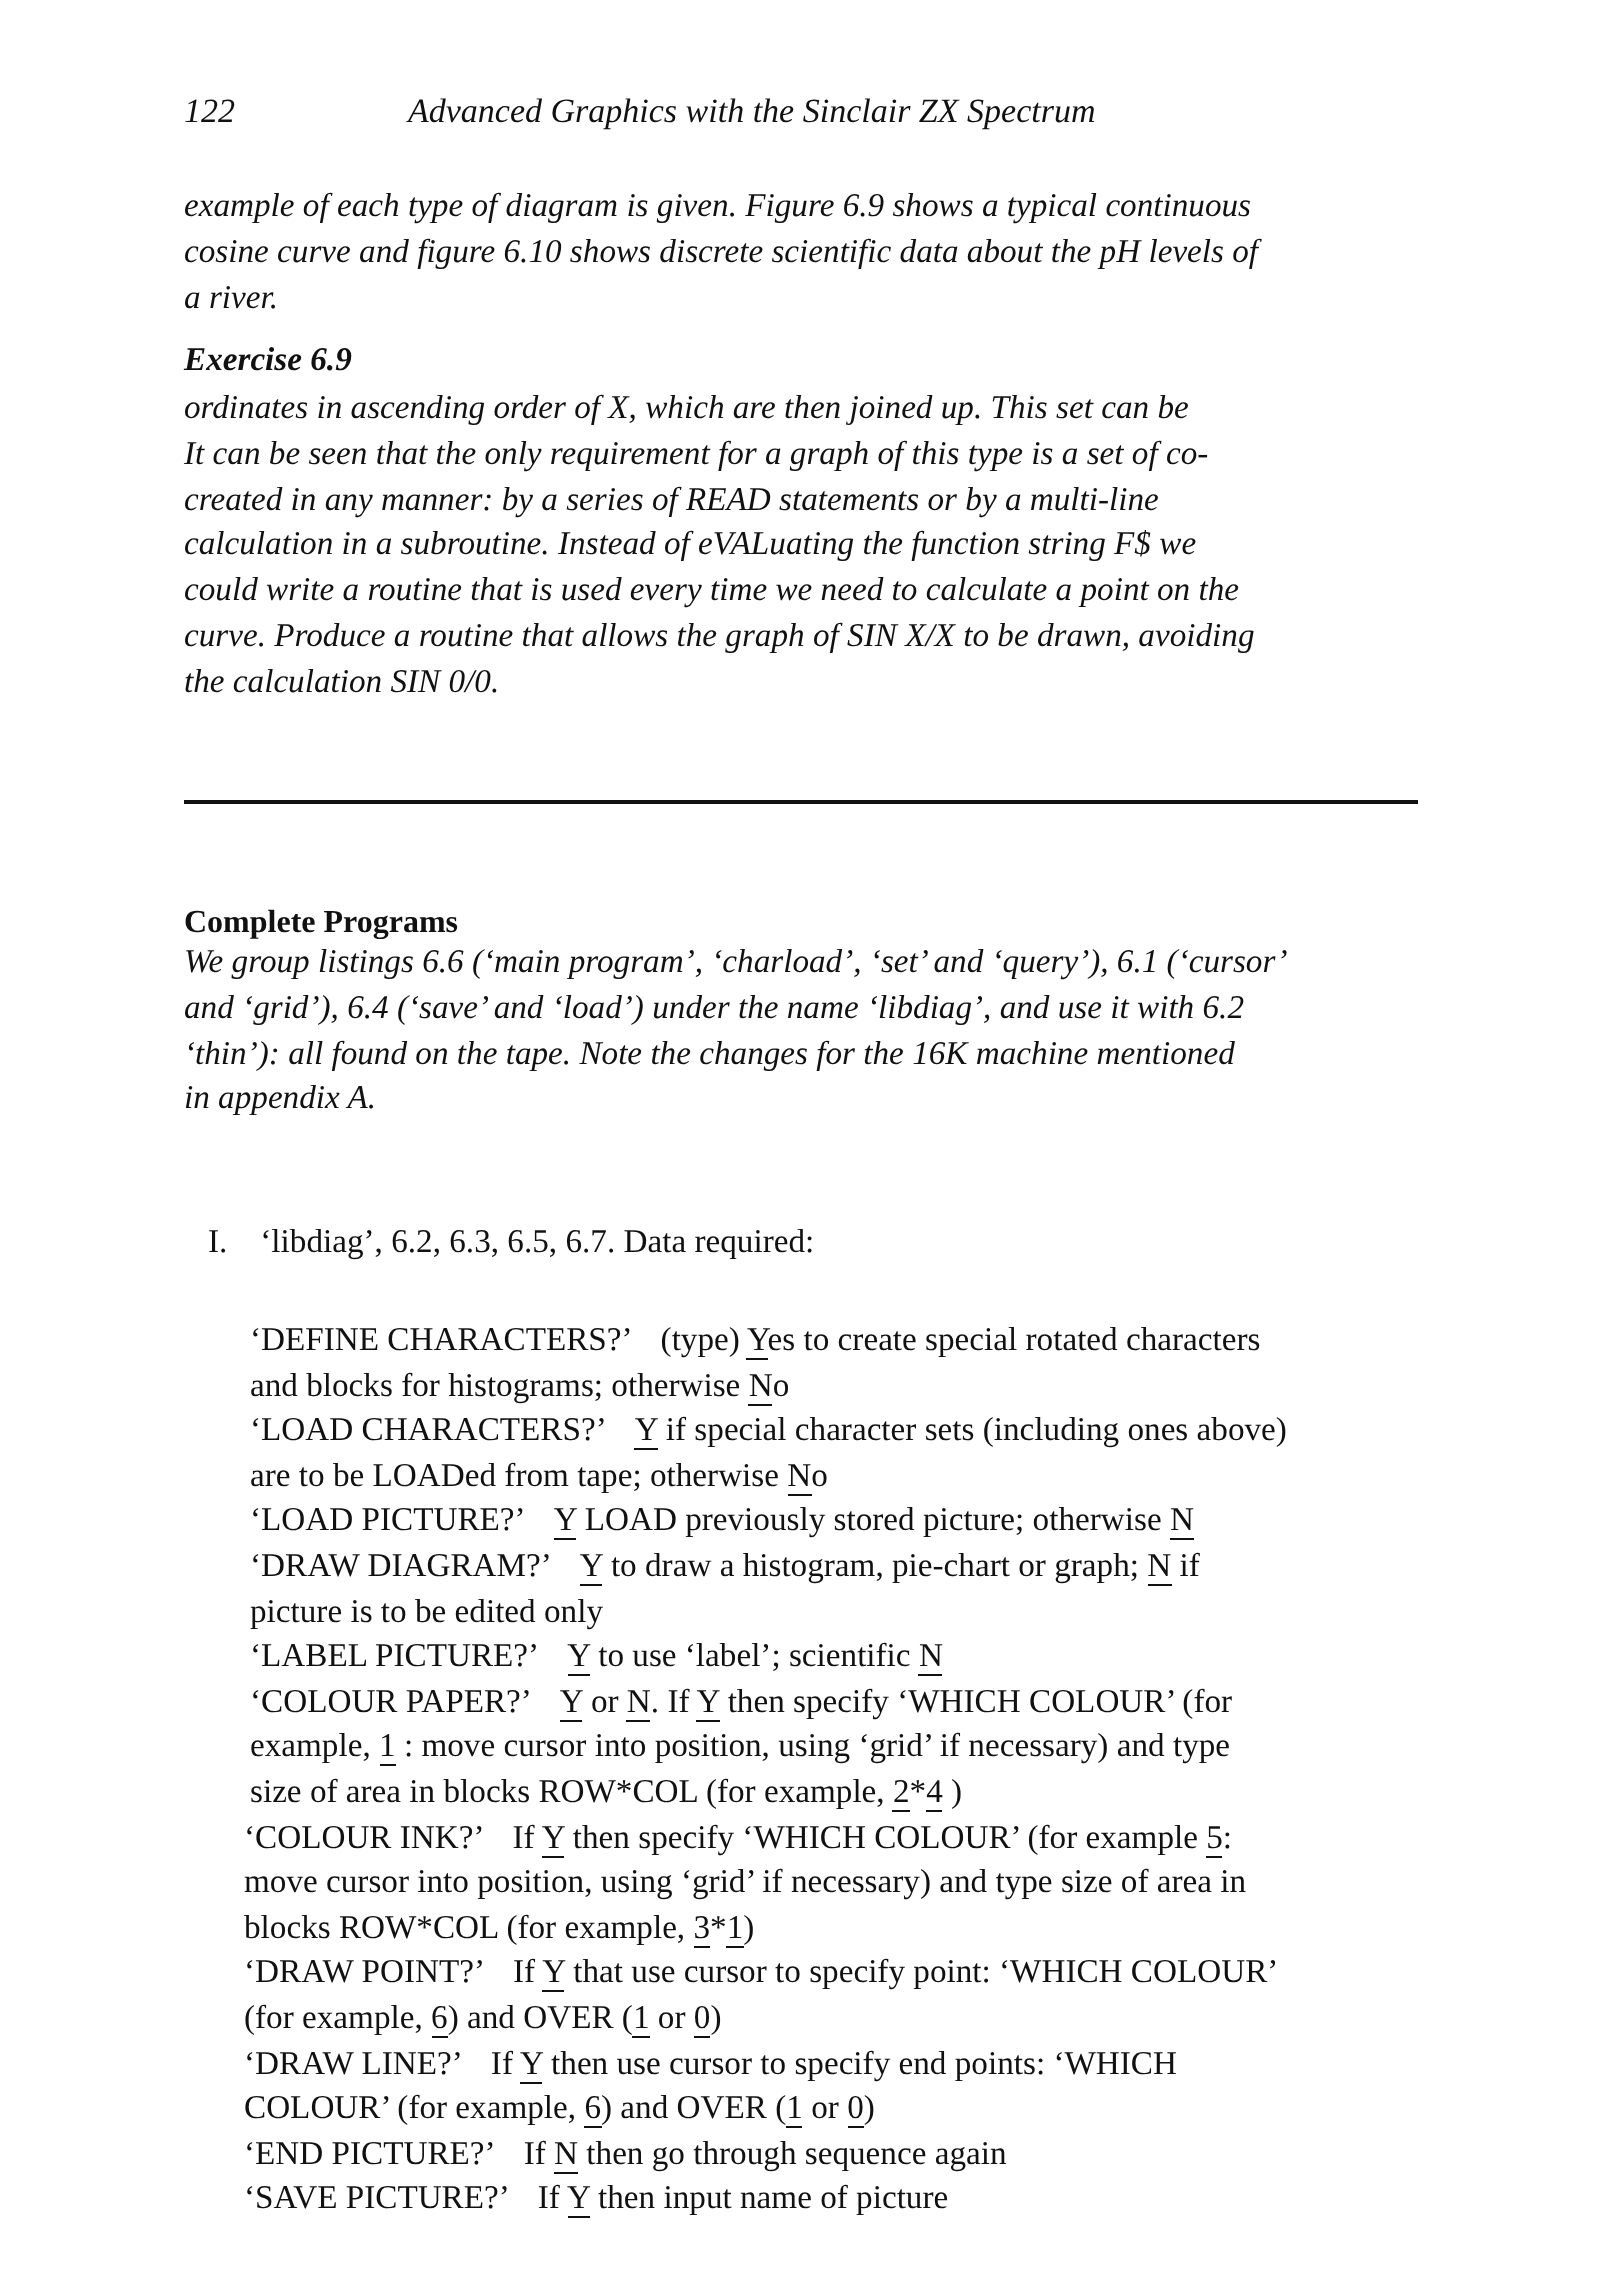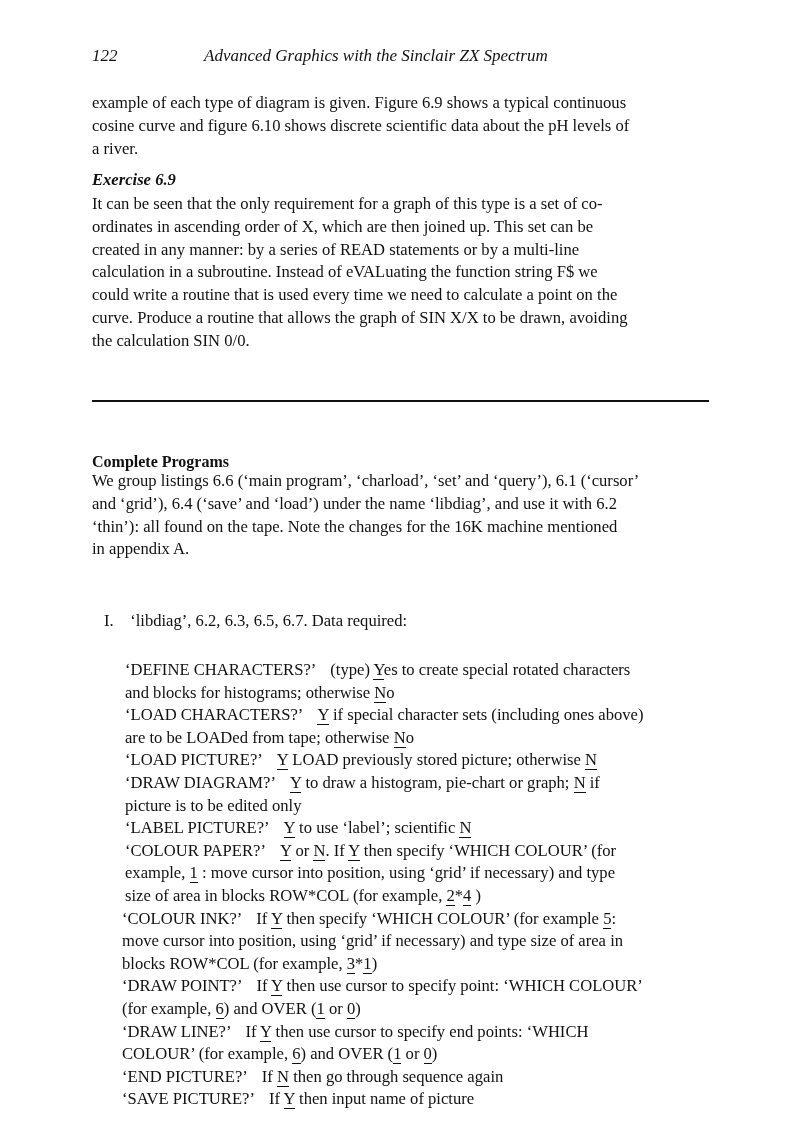--- a/index.html
+++ b/index.html
@@ -6,21 +6,21 @@
   body {
     width: 800px; height: 1136px; position: relative; overflow: hidden;
     font-family: "Liberation Serif", "DejaVu Serif", serif;
     color: #111111;
     font-size: 16.6px;
   }
   .page { position: absolute; left: 0; top: 0; width: 648px; height: 1136px; }
   .header { position: absolute; top: 46px; left: 92px; width: 620px; font-style: italic; font-size: 17px; }
   .header .num { position: absolute; left: 0; top: 0; }
   .header .title { position: absolute; left: 112px; top: 0; }
-  .para { position: absolute; left: 92px; width: 620px; line-height: 22.8px; }
+  .para { position: absolute; left: 92px; width: 620px; line-height: 22.8px; font-style: italic; }
   .para .ln { display: block; white-space: nowrap; }
   .ex-title { position: absolute; left: 92px; top: 170px; font-weight: bold; font-style: italic; font-size: 16.6px; text-align: center; }
   .rule { position: absolute; left: 92px; top: 400px; width: 617px; height: 2px; background: #111; }
   .section-title { position: absolute; left: 92px; top: 428px; font-weight: bold; font-size: 16px; margin-top: 25px; }
   .list-head { position: absolute; left: 104px; top: 611px; white-space: nowrap; }
   .list-head .marker { display: inline-block; width: 22px; }
   .items { position: absolute; left: 125px; top: 659px; width: 600px; line-height: 22.6px; }
   .items .ln { display: block; white-space: nowrap; }
   .items .ln.shift { margin-left: -3px; }
   u { text-decoration: none; border-bottom: 1px solid #111; padding-bottom: 0; }
@@ -38,22 +38,22 @@
 
   <div class="para" style="top:92px;">
     <span class="ln">example of each type of diagram is given. Figure 6.9 shows a typical continuous</span>
     <span class="ln">cosine curve and figure 6.10 shows discrete scientific data about the pH levels of</span>
     <span class="ln">a river.</span>
   </div>
 
   <div class="ex-title">Exercise 6.9</div>
 
   <div class="para" style="top:193px;">
+    <span class="ln">ordinates in ascending order of X, which are then joined up. This set can be</span>
     <span class="ln">It can be seen that the only requirement for a graph of this type is a set of co-</span>
-    <span class="ln">ordinates in ascending order of X, which are then joined up. This set can be</span>
     <span class="ln">created in any manner: by a series of READ statements or by a multi-line</span>
     <span class="ln">calculation in a subroutine. Instead of eVALuating the function string F$ we</span>
     <span class="ln">could write a routine that is used every time we need to calculate a point on the</span>
     <span class="ln">curve. Produce a routine that allows the graph of SIN X/X to be drawn, avoiding</span>
     <span class="ln">the calculation SIN 0/0.</span>
   </div>
 
   <div class="rule"></div>
 
   <div class="section-title">Complete Programs</div>
@@ -78,21 +78,21 @@
       <span class="ln"><span>‘LOAD PICTURE?’</span><span class="sp"></span><u>Y</u><span> LOAD previously stored picture; otherwise </span><u>N</u></span>
       <span class="ln"><span>‘DRAW DIAGRAM?’</span><span class="sp"></span><u>Y</u><span> to draw a histogram, pie-chart or graph; </span><u>N</u><span> if</span></span>
       <span class="ln"><span>picture is to be edited only</span></span>
       <span class="ln"><span>‘LABEL PICTURE?’</span><span class="sp"></span><u>Y</u><span> to use ‘label’; scientific </span><u>N</u></span>
       <span class="ln"><span>‘COLOUR PAPER?’</span><span class="sp"></span><u>Y</u><span> or </span><u>N</u><span>. If </span><u>Y</u><span> then specify ‘WHICH COLOUR’ (for</span></span>
       <span class="ln"><span>example, </span><u>1</u><span> : move cursor into position, using ‘grid’ if necessary) and type</span></span>
       <span class="ln"><span>size of area in blocks ROW*COL (for example, </span><u>2</u><span>*</span><u>4</u><span> )</span></span>
       <span class="ln shift"><span>‘COLOUR INK?’</span><span class="sp"></span><span>If </span><u>Y</u><span> then specify ‘WHICH COLOUR’ (for example </span><u>5</u><span>:</span></span>
       <span class="ln shift"><span>move cursor into position, using ‘grid’ if necessary) and type size of area in</span></span>
       <span class="ln shift"><span>blocks ROW*COL (for example, </span><u>3</u><span>*</span><u>1</u><span>)</span></span>
-      <span class="ln shift"><span>‘DRAW POINT?’</span><span class="sp"></span><span>If </span><u>Y</u><span> then use cursor to specify point: ‘WHICH COLOUR’</span></span>
+      <span class="ln shift"><span>‘DRAW POINT?’</span><span class="sp"></span><span>If </span><u>Y</u><span> that use cursor to specify point: ‘WHICH COLOUR’</span></span>
       <span class="ln shift"><span>(for example, </span><u>6</u><span>) and OVER (</span><u>1</u><span> or </span><u>0</u><span>)</span></span>
       <span class="ln shift"><span>‘DRAW LINE?’</span><span class="sp"></span><span>If </span><u>Y</u><span> then use cursor to specify end points: ‘WHICH</span></span>
       <span class="ln shift"><span>COLOUR’ (for example, </span><u>6</u><span>) and OVER (</span><u>1</u><span> or </span><u>0</u><span>)</span></span>
       <span class="ln shift"><span>‘END PICTURE?’</span><span class="sp"></span><span>If </span><u>N</u><span> then go through sequence again</span></span>
       <span class="ln shift"><span>‘SAVE PICTURE?’</span><span class="sp"></span><span>If </span><u>Y</u><span> then input name of picture</span></span>
     </div>
 
 </div>
 
 </body></html>

